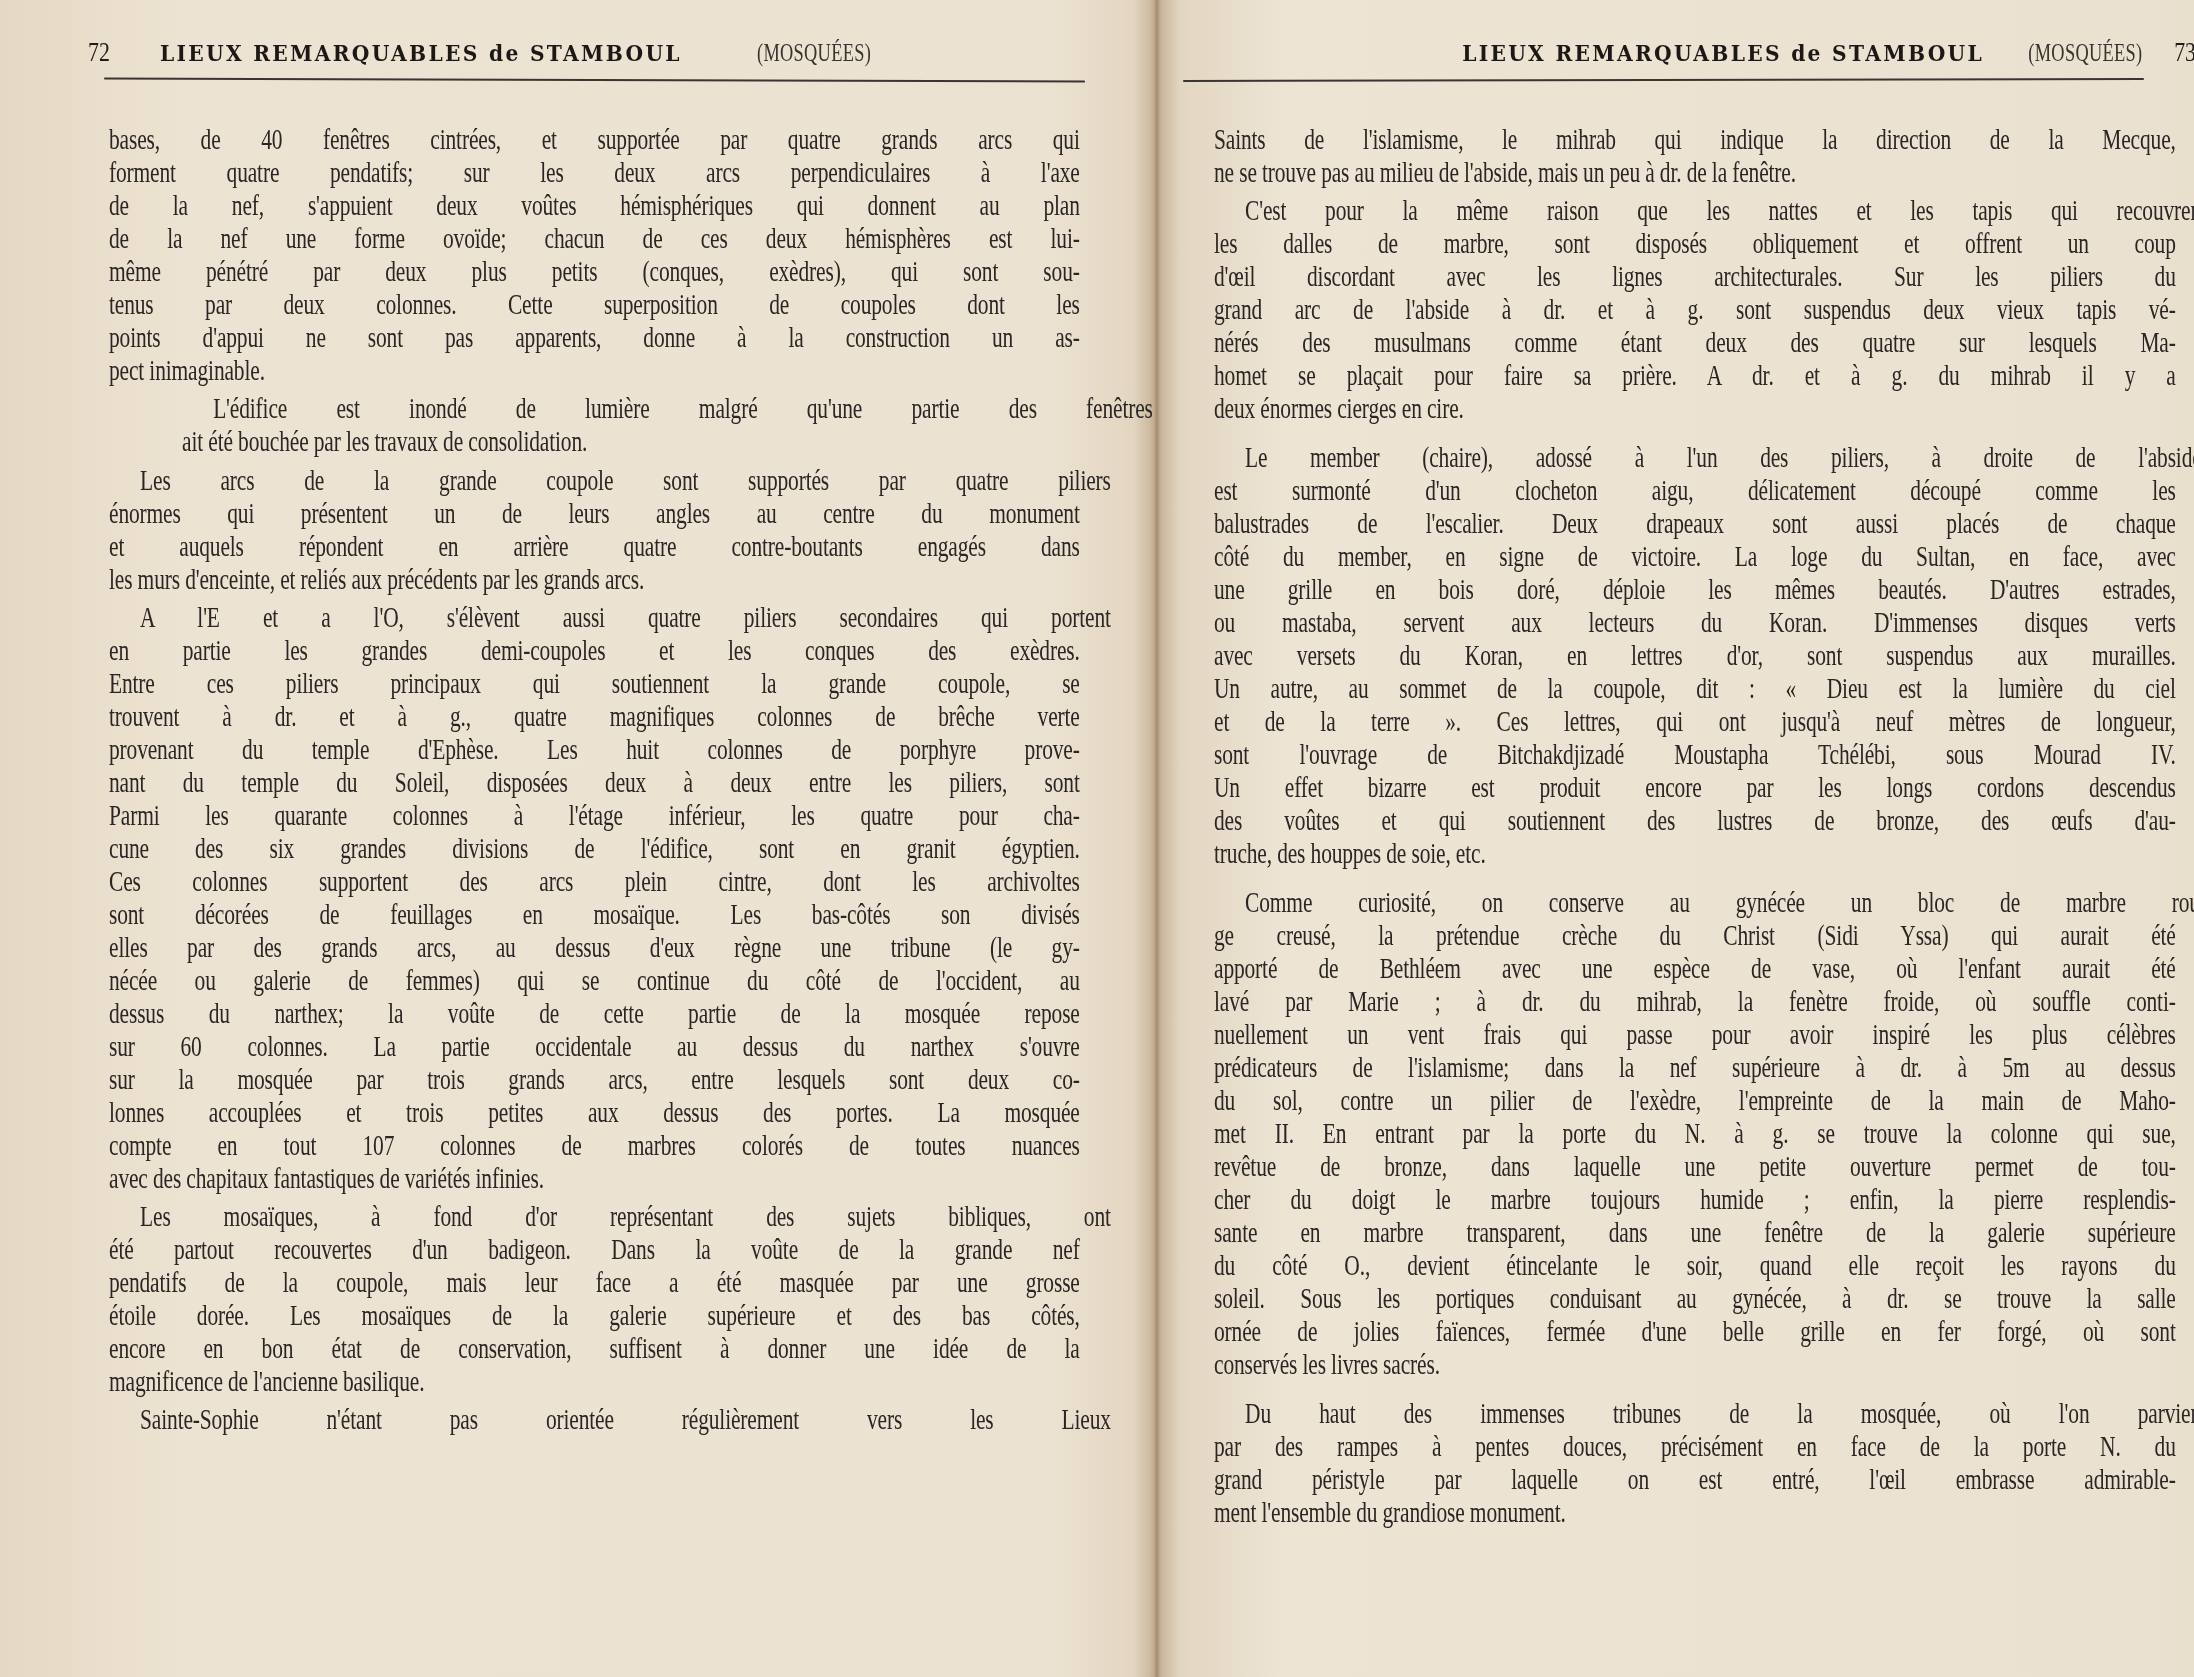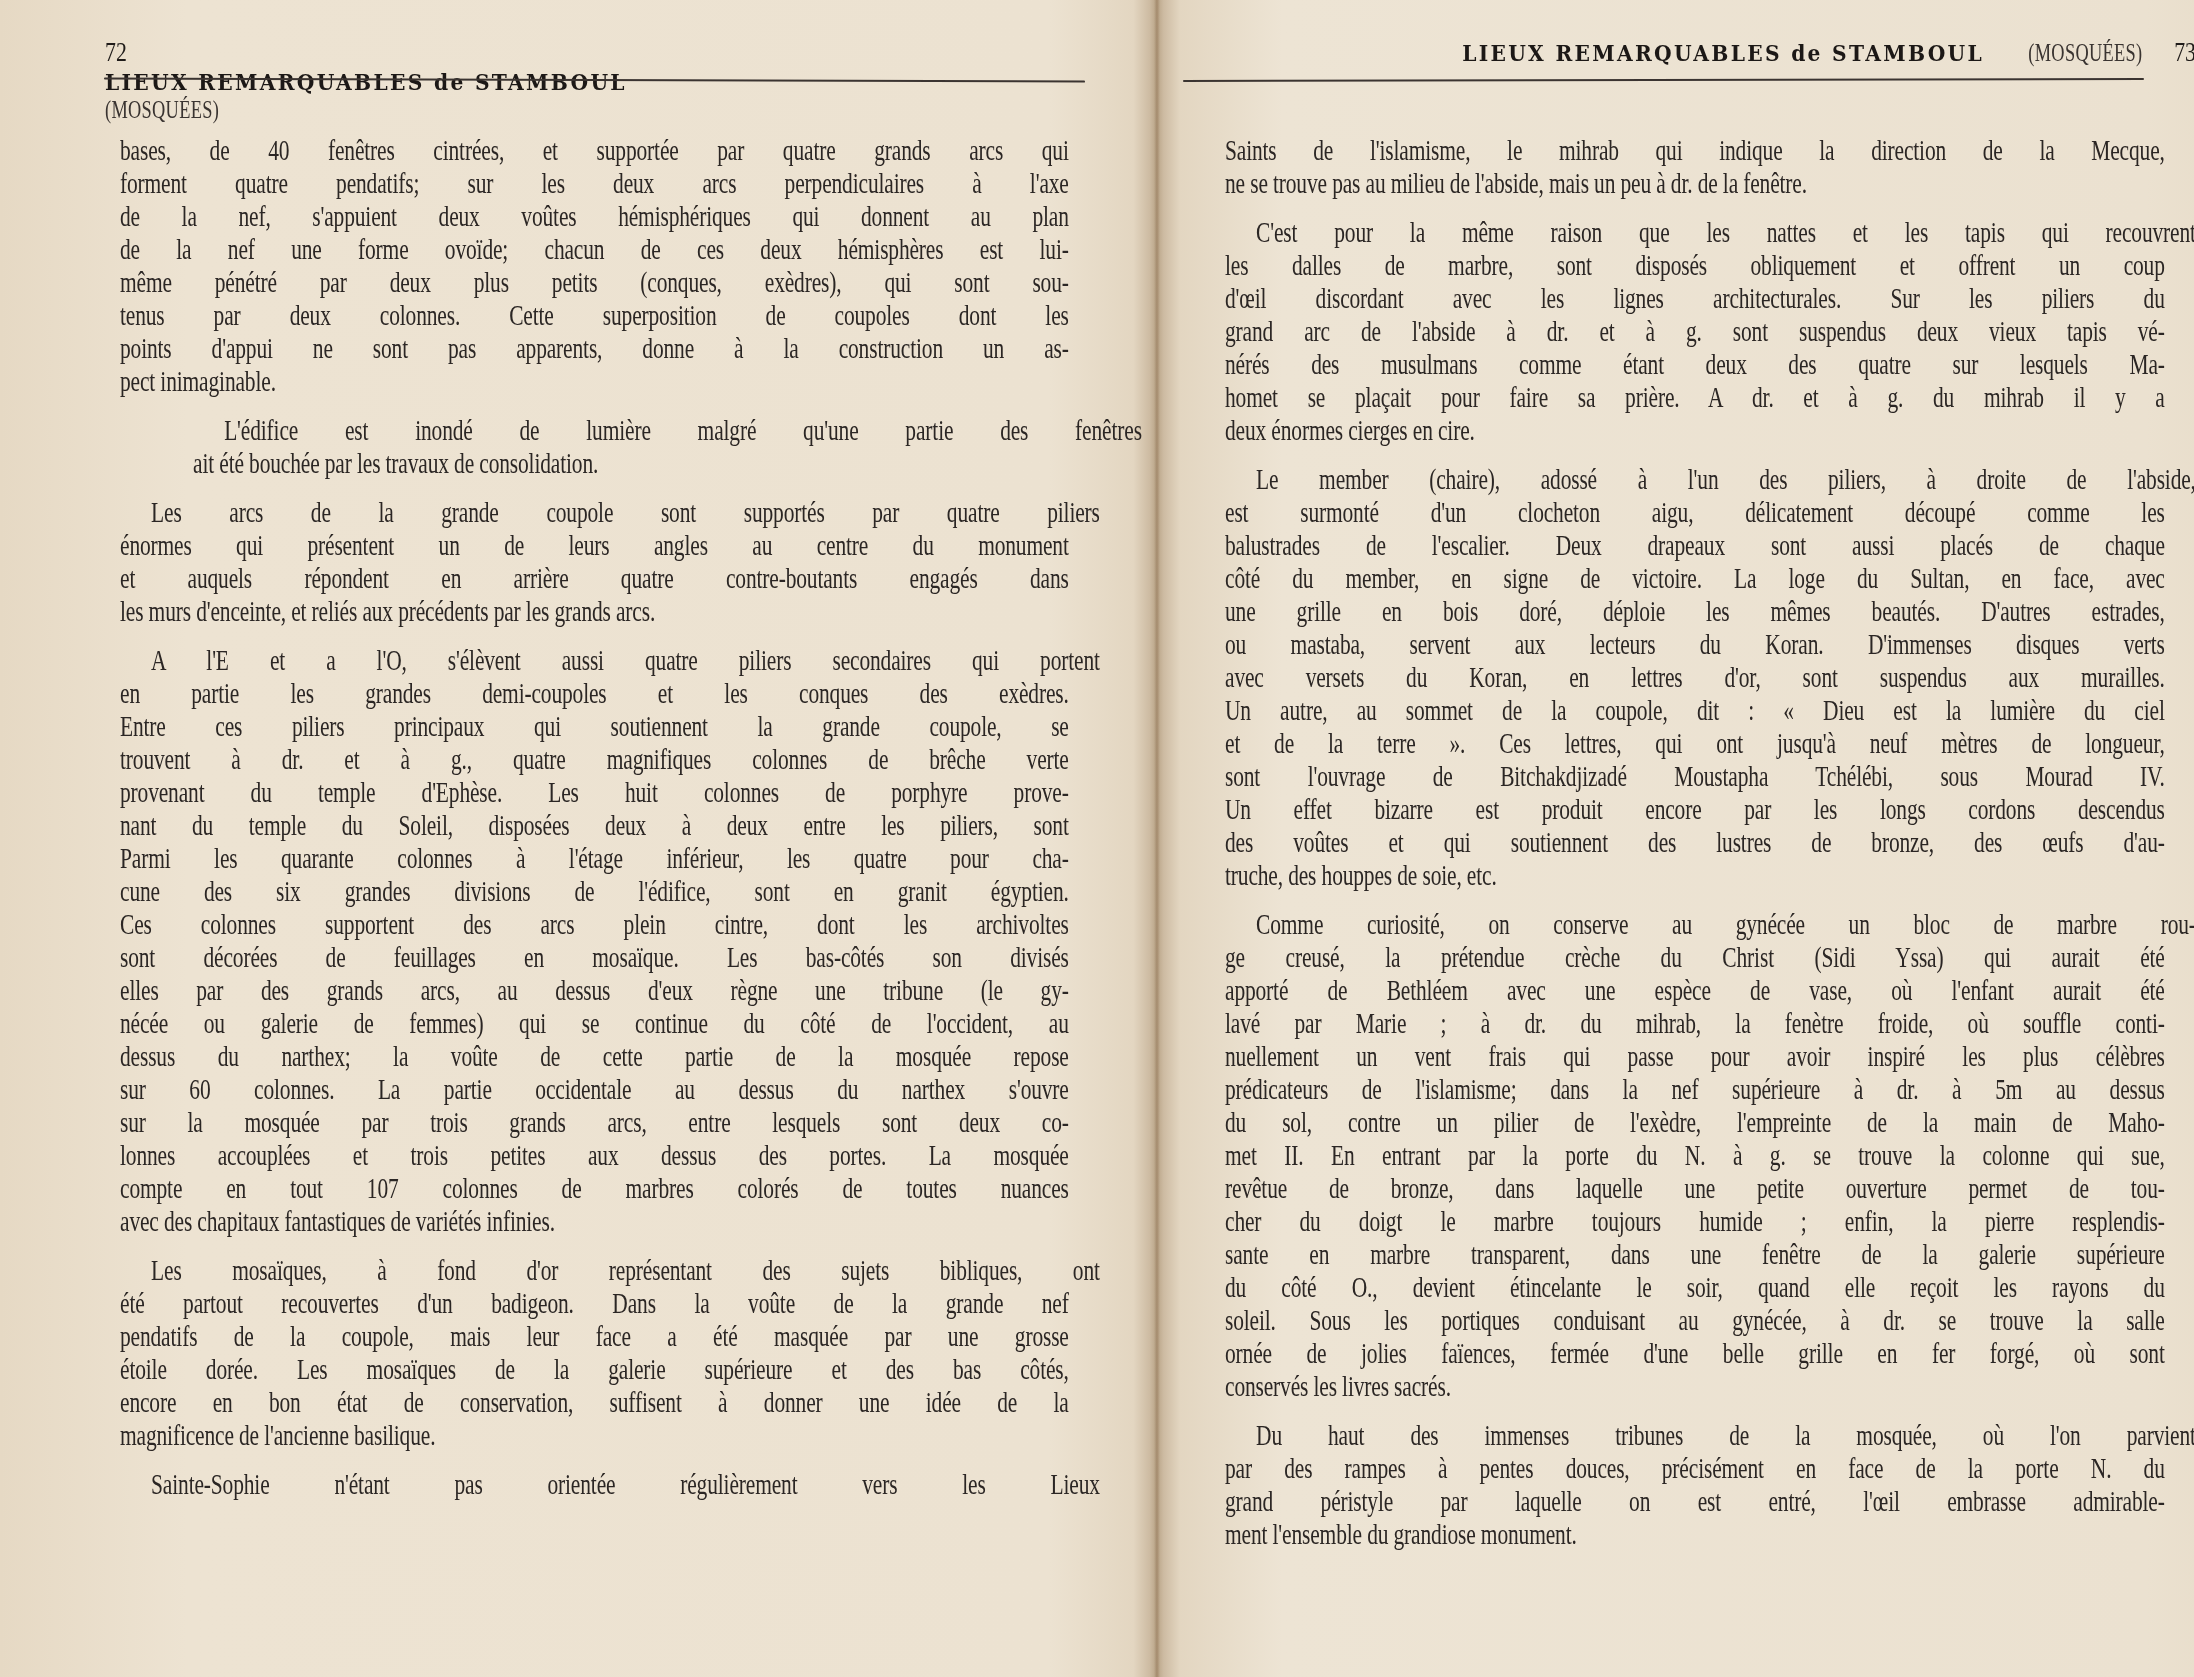--- a/index.html
+++ b/index.html
@@ -17,21 +17,21 @@
     .page.left { left: 0; width: 1167px; }
     .page.right { left: 1167px; width: 1165px; }
     .gutter-crease {
       position: absolute; left: 1154px; top: 0; width: 6.1px; height: 1678px;
       background: linear-gradient(90deg, rgba(140,110,80,0) 0%, rgba(140,110,80,0.45) 50%, rgba(140,110,80,0) 100%);
     }
     .running-head {
       position: absolute; top: 36px; height: 35px;
       display: flex; align-items: baseline; white-space: nowrap;
     }
-    .left .running-head { left: 105px; width: 983px; flex-direction: column; }
+    .left .running-head { left: 88px; width: 983px; }
     .right .running-head { left: 1245px; width: 952px; left: auto; }
     .right .running-head { left: 77px; width: 952px; justify-content: flex-end; }
     .folio {
       font-size: 28px; font-family: "Liberation Serif", serif; color: #1f1b19;
       transform: scaleX(0.78); display: inline-block;
     }
     .head-title {
       font-family: "DejaVu Serif", serif; font-weight: bold; font-size: 23px;
       letter-spacing: 2.6px; color: #1c1816;
       transform: scaleX(0.88); transform-origin: left center; display: inline-block;
@@ -51,21 +51,21 @@
     .left .rule { left: 104px; width: 981px; transform: rotate(0.18deg); }
     .right .rule { left: 16px; width: 961px; transform: rotate(-0.12deg); }
 
     .body-text {
       position: absolute; top: 118px;
       font-size: 29px; line-height: 33px; text-align: justify;
       color: #2b2624; letter-spacing: -0.2px;
     }
     .left .body-text { left: 104px; width: 981px; }
     .right .body-text { left: 42px; width: 972px; text-decoration: underline; }
-    .body-text p { margin: 16px; text-indent: 0; }
+    .body-text p { margin: 5px; text-indent: 0; }
     .body-text p.indent { text-indent: 42px; }
     .body-text p.gap { margin-top: 5.3px; }
     .body-text p.biggap { margin-top: 16px; }
     .body-text .line { display: block; text-align: justify; text-align-last: justify; white-space: nowrap; overflow: visible; }
     .body-text .line.last { text-align-last: left; }
     .inner {
       display: inline-block; transform: scaleX(0.74); transform-origin: left center;
       width: 135.1%;
     }
     .line .inner { text-align: justify; text-align-last: justify; }

